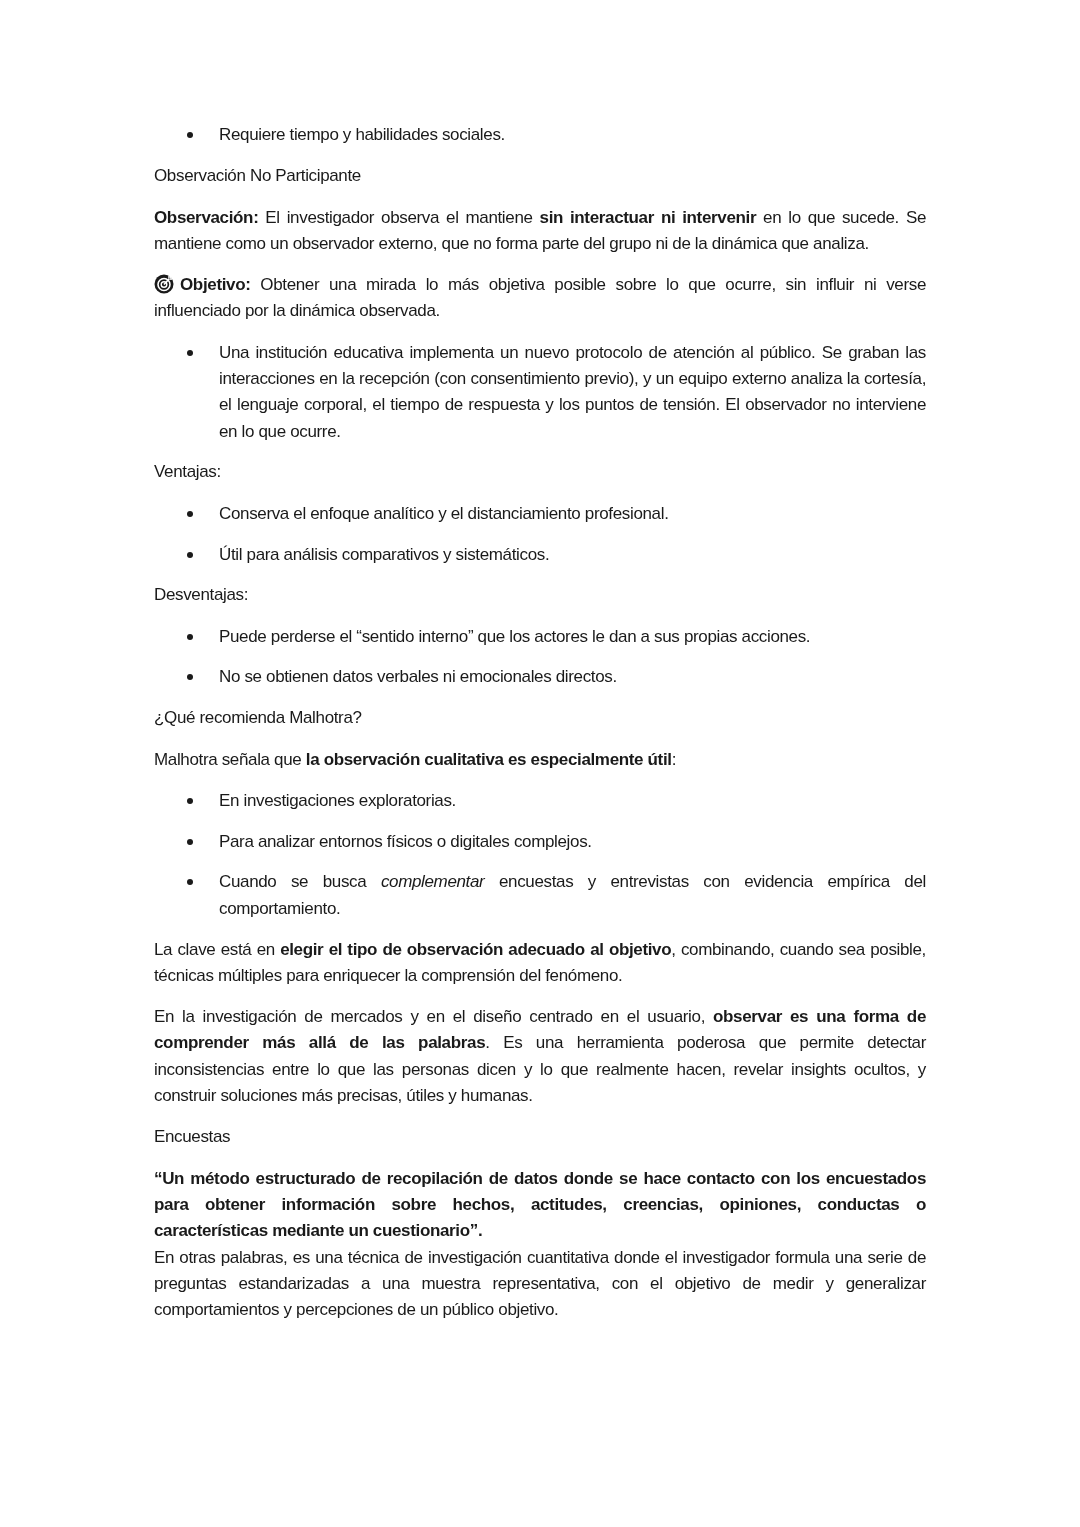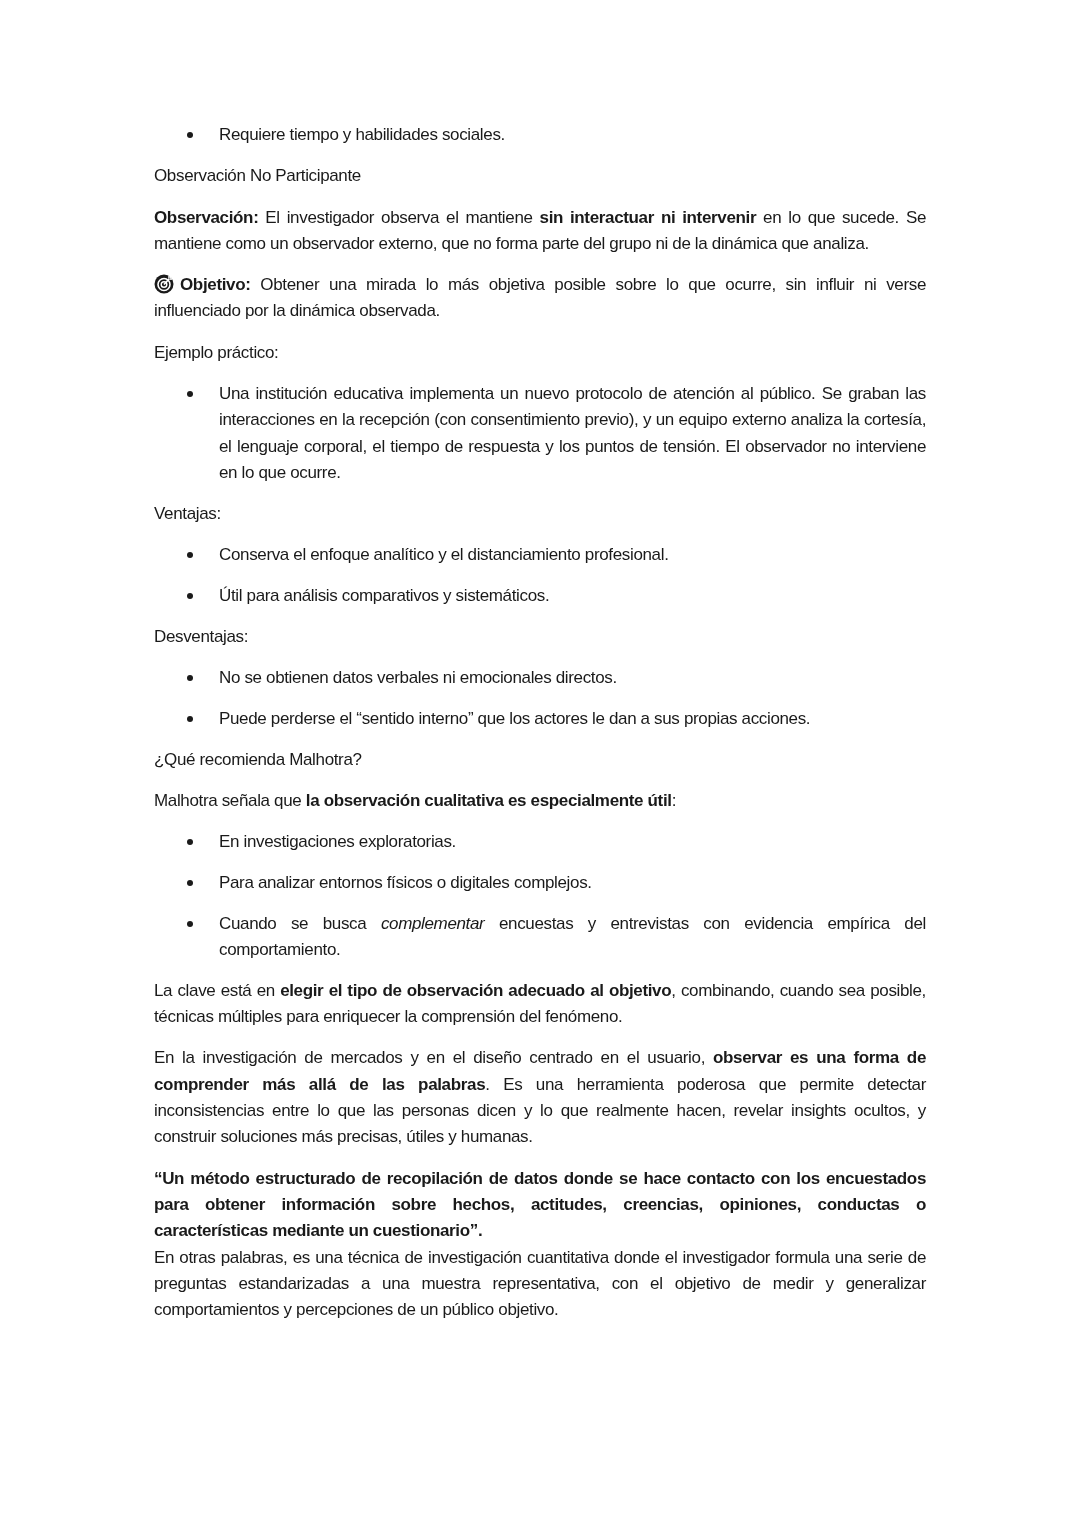--- a/index.html
+++ b/index.html
@@ -37,44 +37,44 @@
   <p><b>Observación:</b><span> El investigador observa el mantiene </span><b>sin interactuar ni intervenir</b><span> en lo que sucede. Se mantiene como un observador externo, que no forma parte del grupo ni de la dinámica que analiza.</span></p>
 
   <p><span class="icon-target"><svg width="20" height="20" viewBox="0 0 20 20">
           <circle cx="10" cy="10" r="9.5" fill="#1a1a1a"></circle>
           <circle cx="10" cy="10.5" r="6" fill="none" stroke="#fff" stroke-width="1.6"></circle>
           <circle cx="10" cy="10.5" r="2.8" fill="none" stroke="#fff" stroke-width="1.4"></circle>
           <path d="M10 10.5 L15.5 4.5" stroke="#fff" stroke-width="1.8"></path>
           <path d="M14 3 L17 3 L17 6" stroke="#fff" stroke-width="1.6" fill="none"></path>
         </svg></span><b>Objetivo:</b><span> Obtener una mirada lo más objetiva posible sobre lo que ocurre, sin influir ni verse influenciado por la dinámica observada.</span></p>
 
-  <p class="h">Ejemplo práctico:</p>
   <ul>
     <li>Una institución educativa implementa un nuevo protocolo de atención al público. Se graban las interacciones en la recepción (con consentimiento previo), y un equipo externo analiza la cortesía, el lenguaje corporal, el tiempo de respuesta y los puntos de tensión. El observador no interviene en lo que ocurre.</li>
   </ul>
 
   <p class="h">Ventajas:</p>
   <ul>
     <li>Conserva el enfoque analítico y el distanciamiento profesional.</li>
     <li>Útil para análisis comparativos y sistemáticos.</li>
   </ul>
 
   <p class="h">Desventajas:</p>
   <ul>
+    <li>Puede perderse el “sentido interno” que los actores le dan a sus propias acciones.</li>
     <li>No se obtienen datos verbales ni emocionales directos.</li>
-    <li>Puede perderse el “sentido interno” que los actores le dan a sus propias acciones.</li>
   </ul>
 
   <p class="h">¿Qué recomienda Malhotra?</p>
   <p><span>Malhotra señala que </span><b>la observación cualitativa es especialmente útil</b><span>:</span></p>
   <ul>
     <li>En investigaciones exploratorias.</li>
     <li>Para analizar entornos físicos o digitales complejos.</li>
     <li><span>Cuando se busca </span><i>complementar</i><span> encuestas y entrevistas con evidencia empírica del comportamiento.</span></li>
   </ul>
 
   <p><span>La clave está en </span><b>elegir el tipo de observación adecuado al objetivo</b><span>, combinando, cuando sea posible, técnicas múltiples para enriquecer la comprensión del fenómeno.</span></p>
 
   <p><span>En la investigación de mercados y en el diseño centrado en el usuario, </span><b>observar es una forma de comprender más allá de las palabras</b><span>. Es una herramienta poderosa que permite detectar inconsistencias entre lo que las personas dicen y lo que realmente hacen, revelar insights ocultos, y construir soluciones más precisas, útiles y humanas.</span></p>
 
+  <p class="h">Encuestas</p>
   <p class="tight"><b>“Un método estructurado de recopilación de datos donde se hace contacto con los encuestados para obtener información sobre hechos, actitudes, creencias, opiniones, conductas o características mediante un cuestionario”.</b></p>
   <p>En otras palabras, es una técnica de investigación cuantitativa donde el investigador formula una serie de preguntas estandarizadas a una muestra representativa, con el objetivo de medir y generalizar comportamientos y percepciones de un público objetivo.</p>
 </div>
 
 </body></html>

